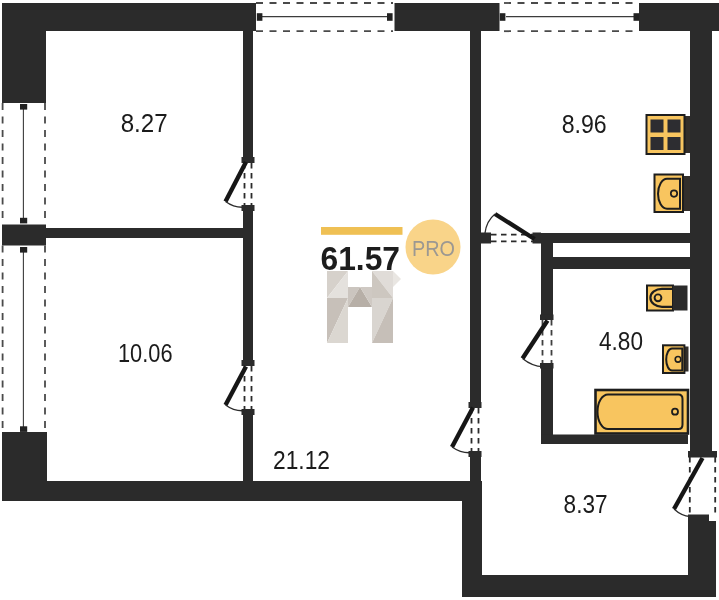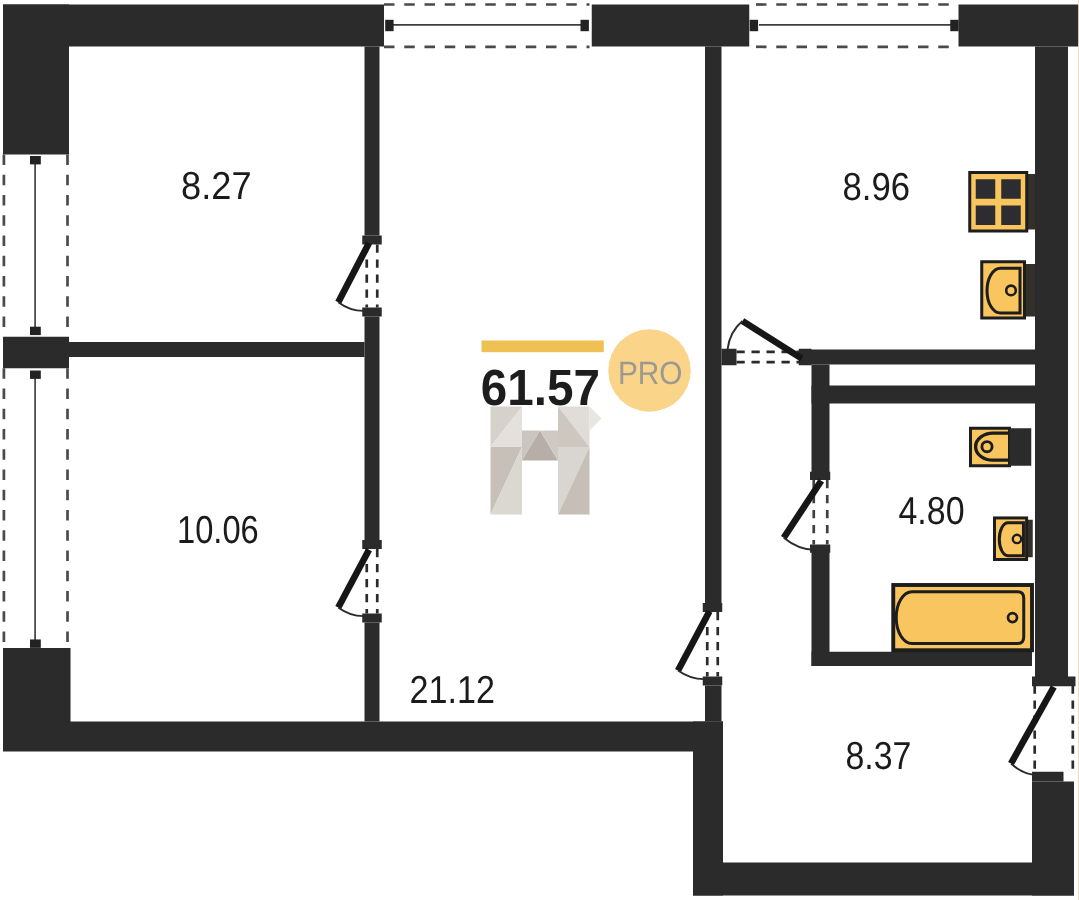--- a/index.html
+++ b/index.html
@@ -1,16 +1,16 @@
 <!DOCTYPE html>
 <html><head>
 <meta charset="utf-8">
 <style>
   html,body{margin:0;padding:0;background:#ffffff;}
-  .plan{position:relative;width:719px;height:600px;background:#a16207;overflow:hidden;
+  .plan{position:relative;width:719px;height:600px;background:#fdba74;overflow:hidden;
         font-family:"Liberation Sans", sans-serif;}
   svg{display:block;}
   text{font-family:"Liberation Sans", sans-serif;}
 </style>
 </head>
 <body>
 <div class="plan">
 <svg width="719" height="600" viewBox="0 0 719 600" xmlns="http://www.w3.org/2000/svg">
 
 <rect x="0" y="0" width="719" height="600" fill="#ffffff"></rect>

